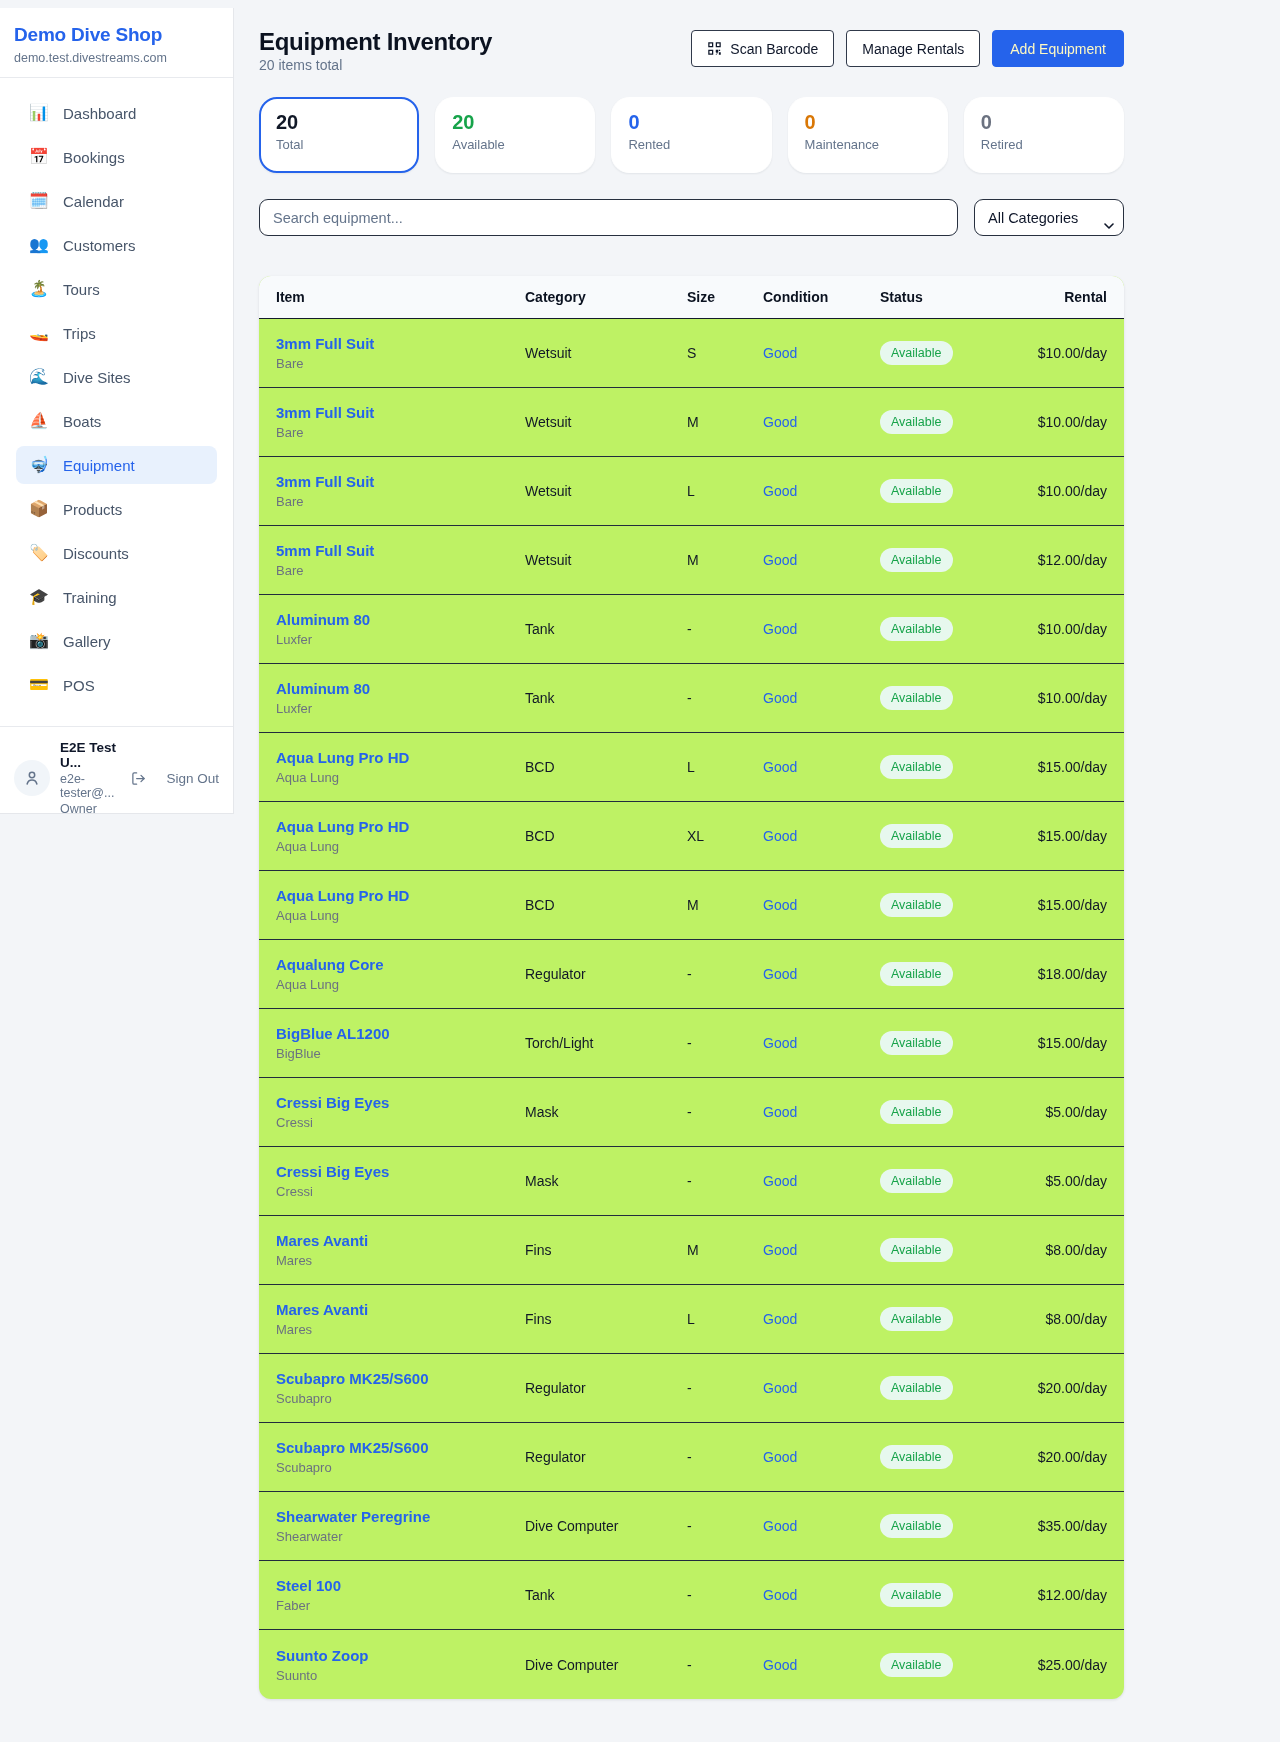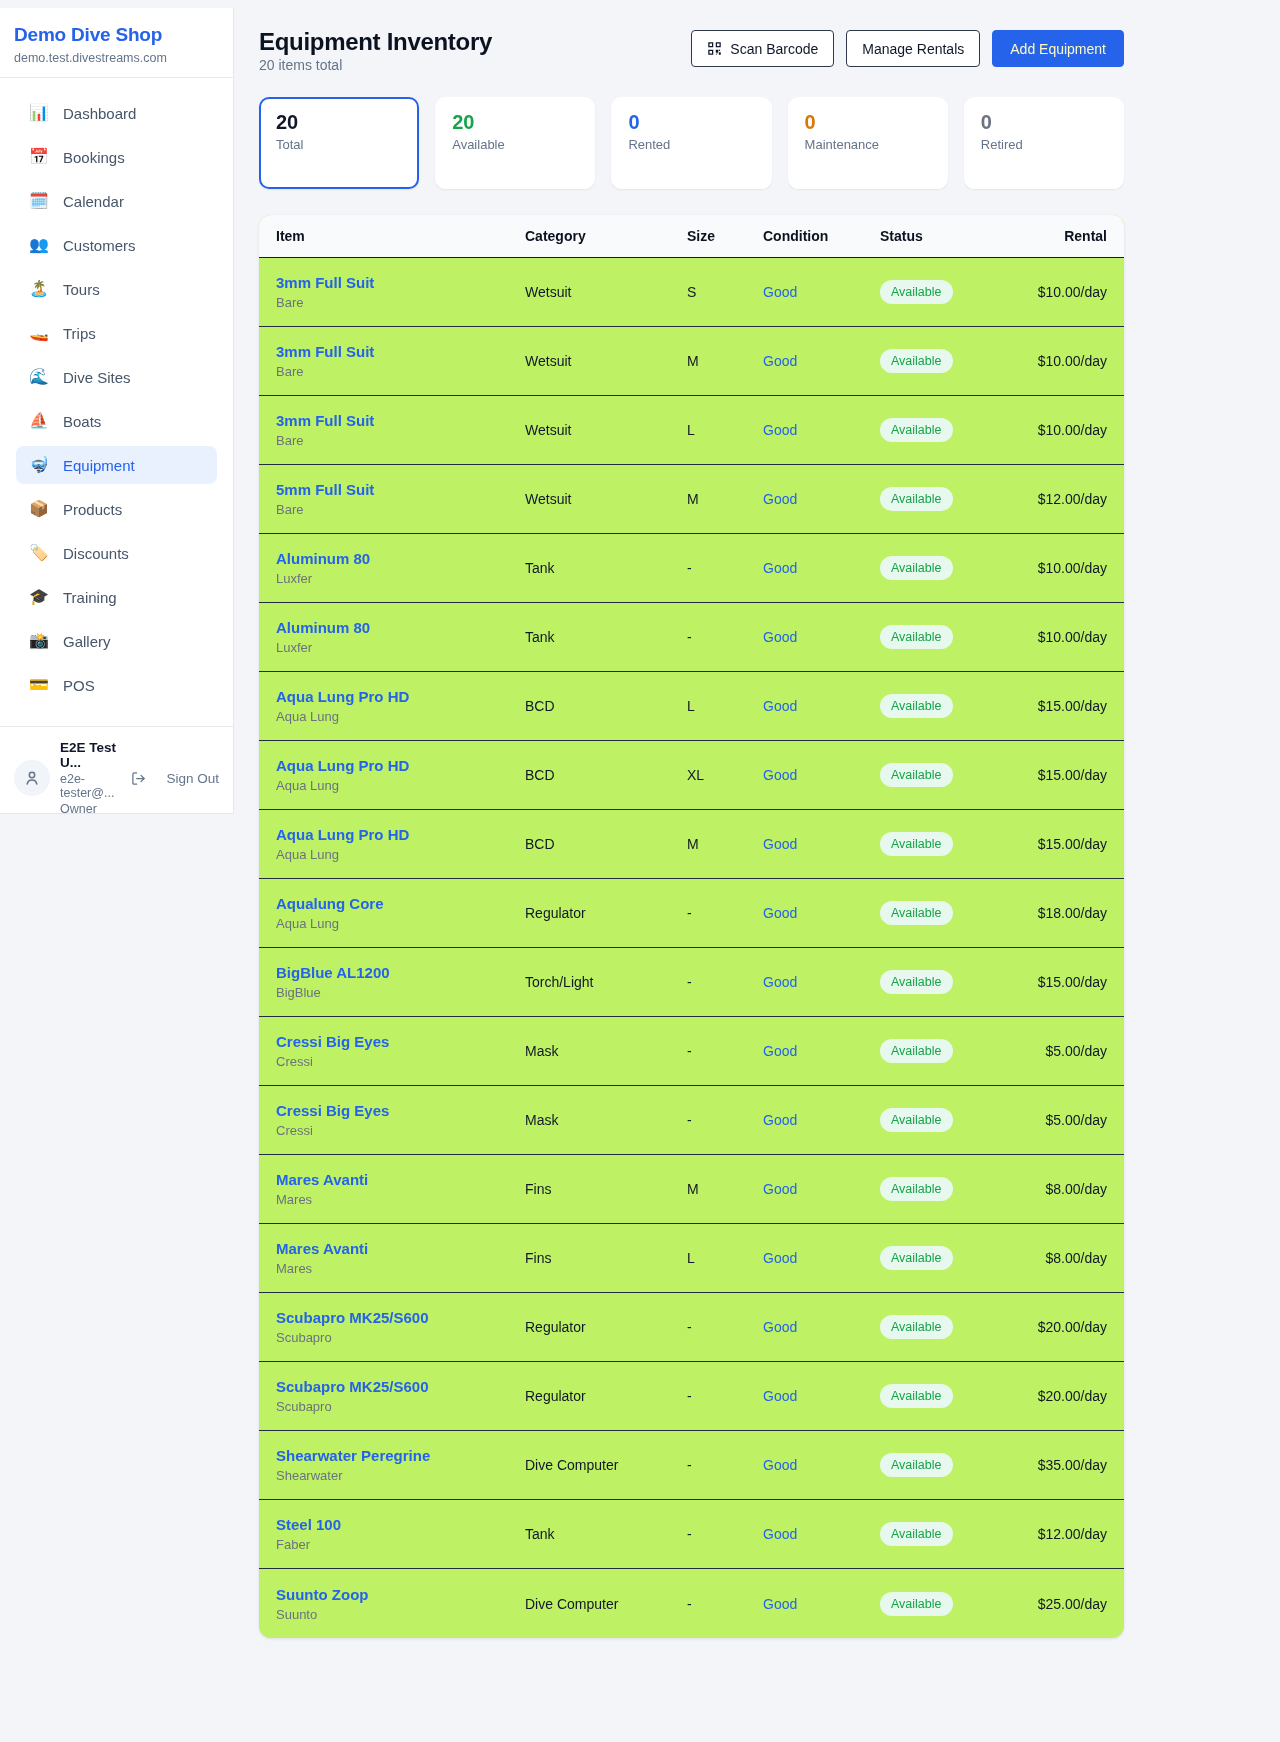--- a/index.html
+++ b/index.html
@@ -55,21 +55,21 @@
   .btn {
     display:inline-flex; align-items:center; gap:8px; height:37px; padding:0 15px;
     border-radius:4px; font-size:14px; font-weight:500; cursor:pointer;
     background:#ffffff; border:1px solid #30394a; color:#0f172a;
     font-family:"Liberation Sans", sans-serif;
   }
   .btn.primary { background:#2563eb; border-color:#2563eb; color:#fef9c3; padding:0 17px; }
 
   .stats { display:flex; gap:16px; margin-bottom:26px; }
   .stat-card {
-    flex:1; background:#ffffff; border-radius:10px; padding:13px 16px; height:92px;
+    flex:1; background:#ffffff; border-radius:18px; padding:13px 16px; height:76px;
     box-shadow:0 1px 2px rgba(15,23,42,0.07); border:1px solid #ffffff; cursor:pointer;
   }
   .stat-card.active { border:2px solid #2563eb; padding:12px 15px; }
   .stat-value { font-size:20px; font-weight:700; }
   .stat-label { font-size:13px; color:#64748b; margin-top:3px; }
 
   .filters { display:flex; gap:16px; margin-bottom:40px; }
   .search-input {
     flex:1; height:37px; border:1px solid #27303f; border-radius:9px; background:#fff;
     padding:0 13px; font-size:14.5px; color:#0f172a; font-family:"Liberation Sans", sans-serif;
@@ -238,20 +238,31 @@
           <div class="stat-card">
             <div class="stat-value" style="color: rgb(217, 119, 6);">0</div>
             <div class="stat-label">Maintenance</div>
           </div>
           <div class="stat-card">
             <div class="stat-value" style="color: rgb(107, 114, 128);">0</div>
             <div class="stat-label">Retired</div>
           </div>
         </div>
 
+      <div class="filters">
+        <input class="search-input" type="text" placeholder="Search equipment..." style="">
+        <div class="select-wrap">
+          <select id="cat-select"><option>All Categories</option></select>
+          <span class="chev">
+            <svg width="10" height="6" viewBox="0 0 10 6" fill="none">
+                <path d="M1 1l4 4 4-4" stroke="#0f172a" stroke-width="1.6" stroke-linecap="round" stroke-linejoin="round"></path>
+              </svg>
+          </span>
+        </div>
+      </div>
 
       <div class="table-card">
         <div class="thead" id="thead">
             <div class="th">Item</div>
             <div class="th">Category</div>
             <div class="th">Size</div>
             <div class="th">Condition</div>
             <div class="th">Status</div>
             <div class="th right">Rental</div>
           </div>

